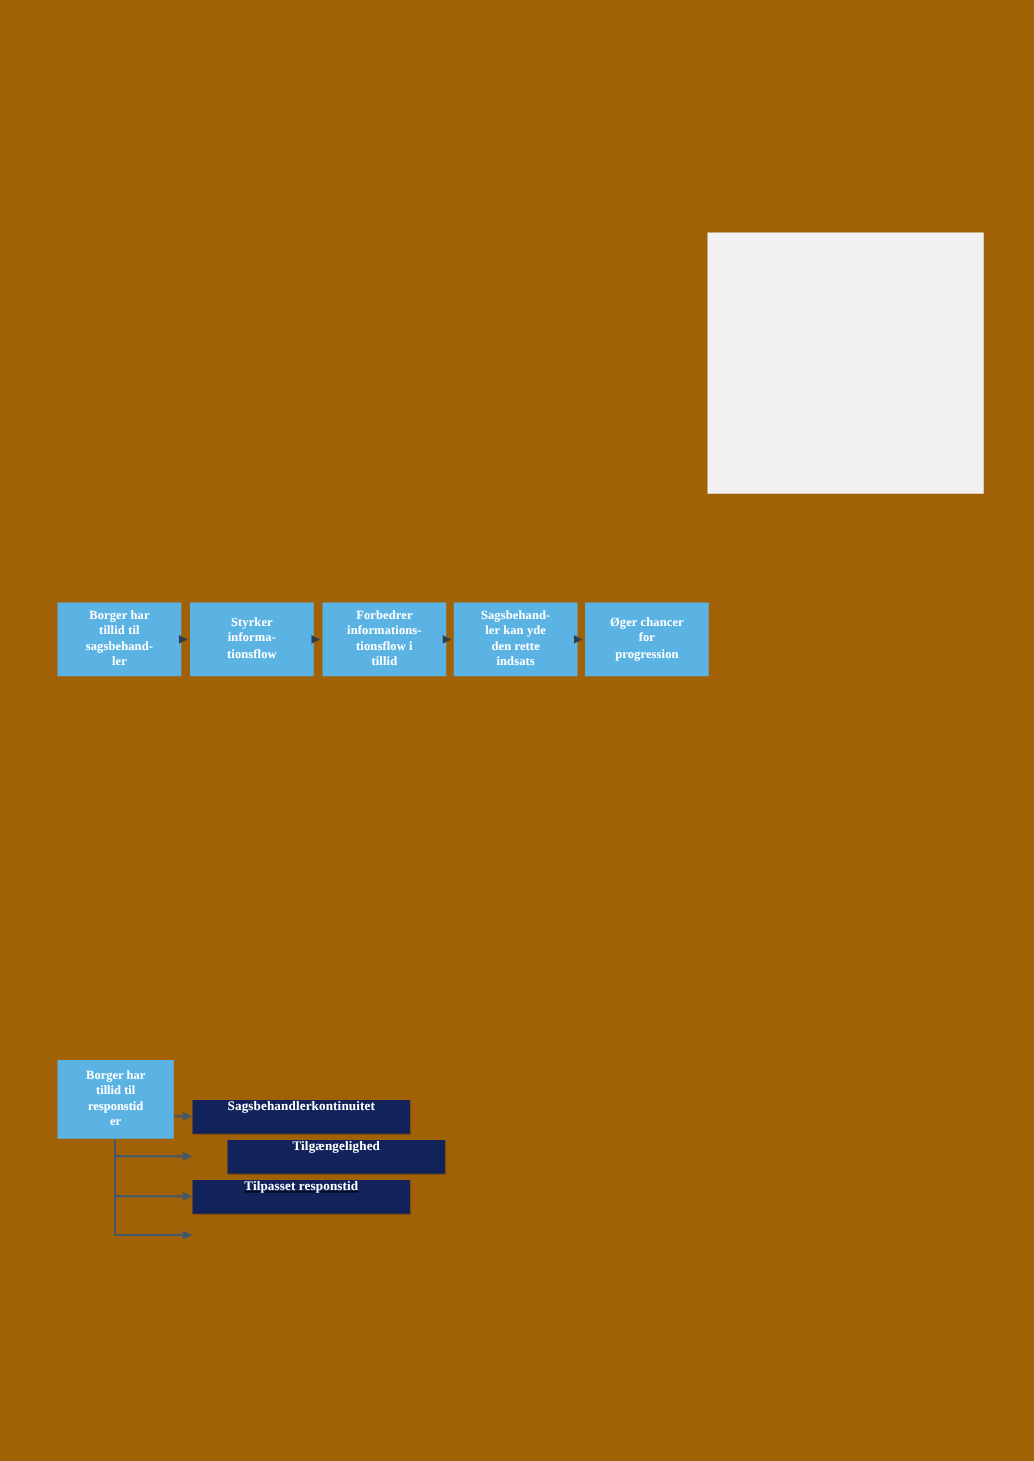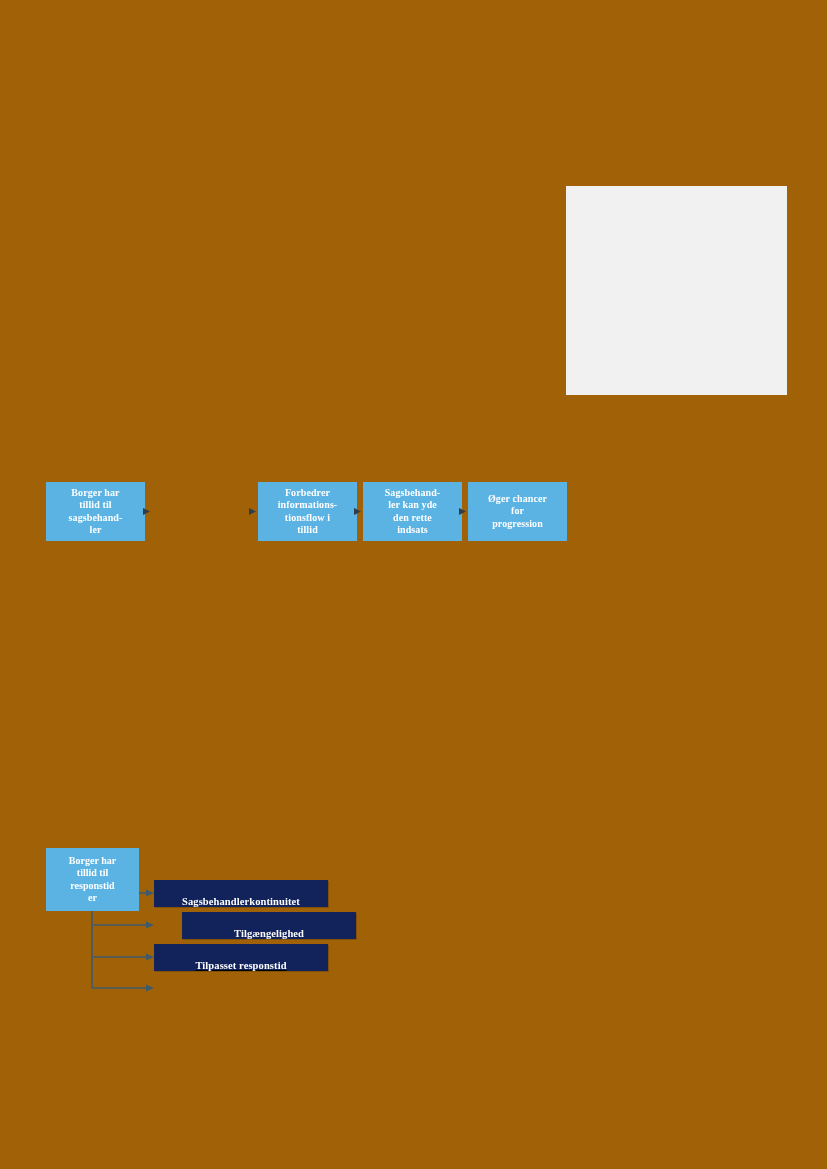--- a/index.html
+++ b/index.html
@@ -108,21 +108,21 @@
     text-align: center;
     font-family: "Liberation Serif", "DejaVu Serif", serif;
   }
   .branch-target {
     position: absolute;
     left: 108px;
     width: 174px;
     height: 27px;
     background: #12235C;
     display: flex;
-    align-items: flex-end;
+    align-items: flex-start;
     justify-content: center;
     box-sizing: border-box;
     box-shadow: 1px 1px 0 rgba(0,0,0,0.18);
   }
   .branch-target .branch-target-label {
     color: #ffffff;
     font-size: 10.5px;
     font-weight: bold;
     text-align: center;
     font-family: "Liberation Serif", "DejaVu Serif", serif;
@@ -159,20 +159,27 @@
         <span>ler</span>
       </div>
     </div>
 
     <div class="flow-arrow a1">
       <svg width="9" height="9" viewBox="0 0 9 9">
           <path d="M0 1 L7 4.5 L0 8 Z" fill="currentColor"></path>
         </svg>
     </div>
 
+    <div class="flow-box b2">
+      <div class="flow-label">
+        <span>Styrker</span><br>
+        <span>informa-</span><br>
+        <span>tionsflow</span>
+      </div>
+    </div>
 
     <div class="flow-arrow a2">
       <svg width="9" height="9" viewBox="0 0 9 9">
           <path d="M0 1 L7 4.5 L0 8 Z" fill="currentColor"></path>
         </svg>
     </div>
 
     <div class="flow-box b3">
       <div class="flow-label">
         <span>Forbedrer</span><br>

